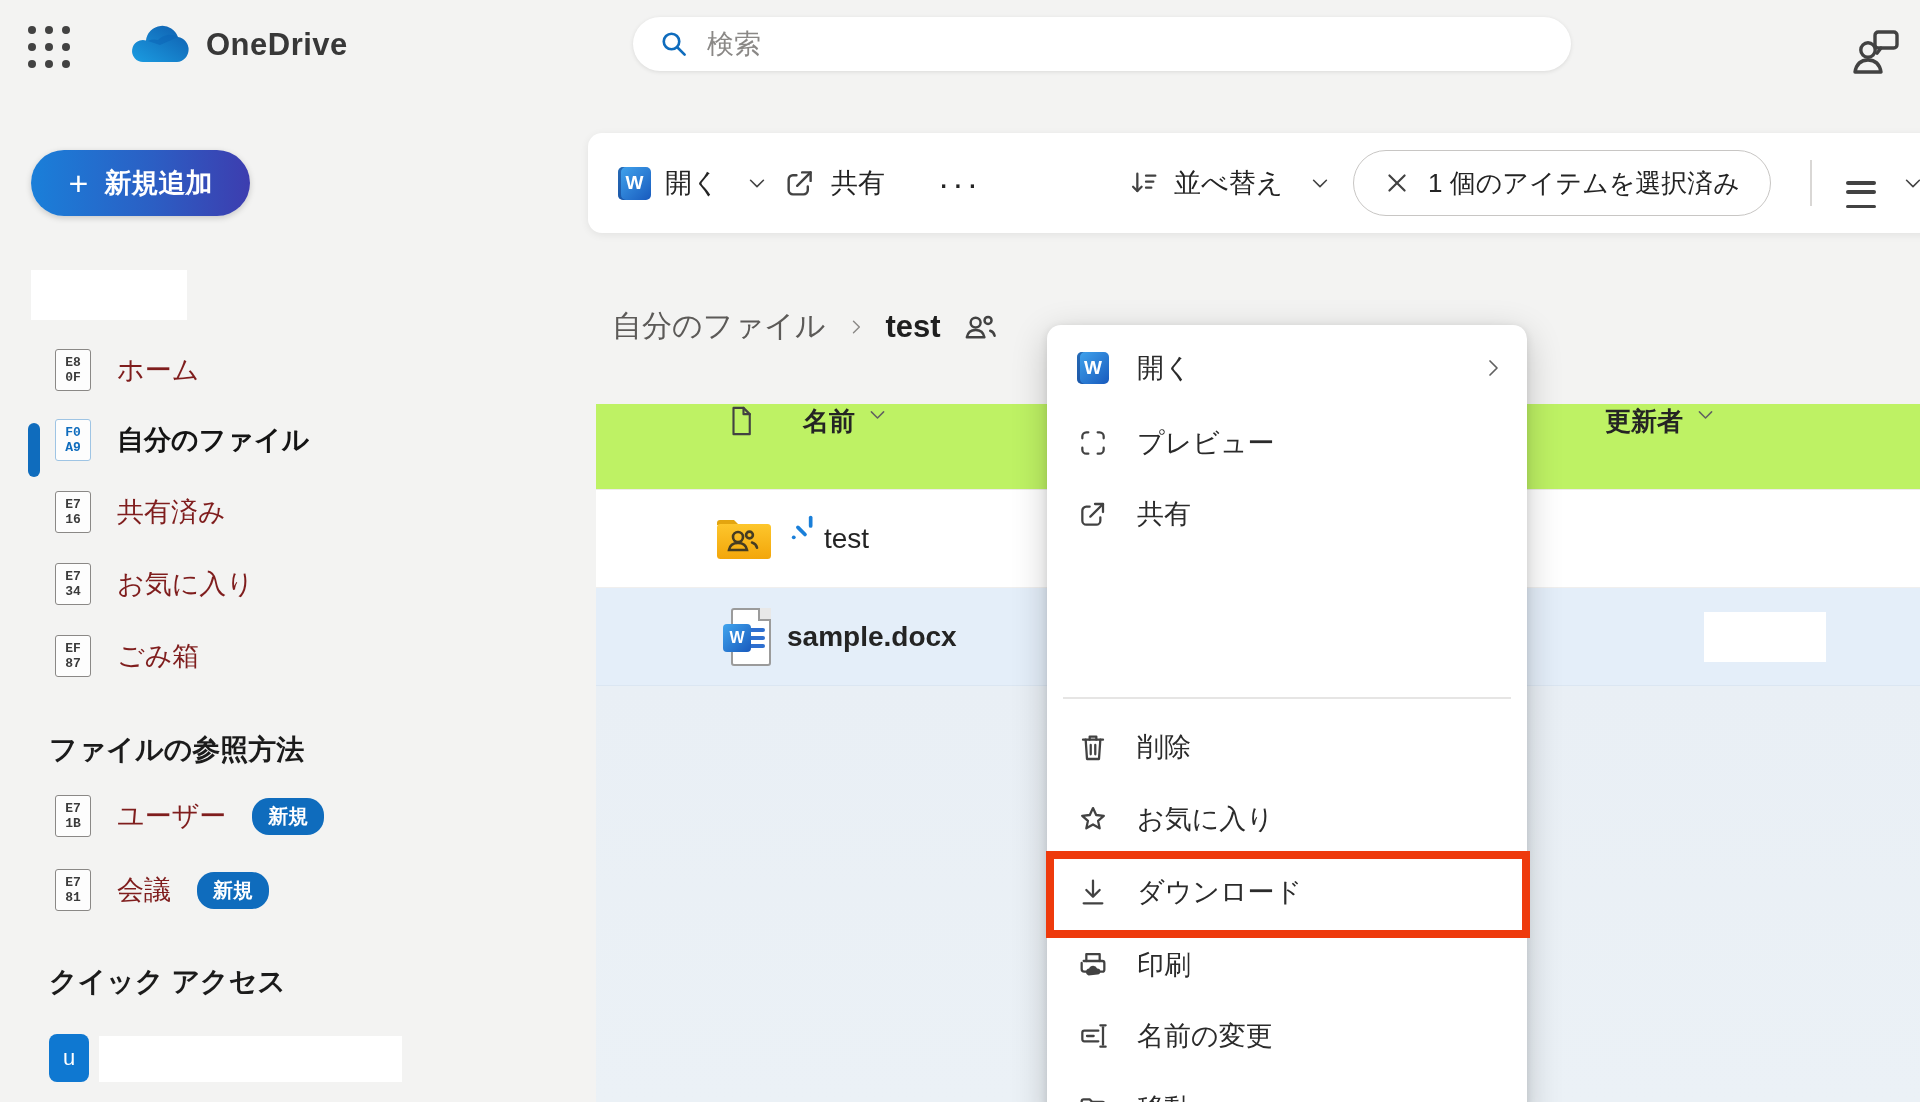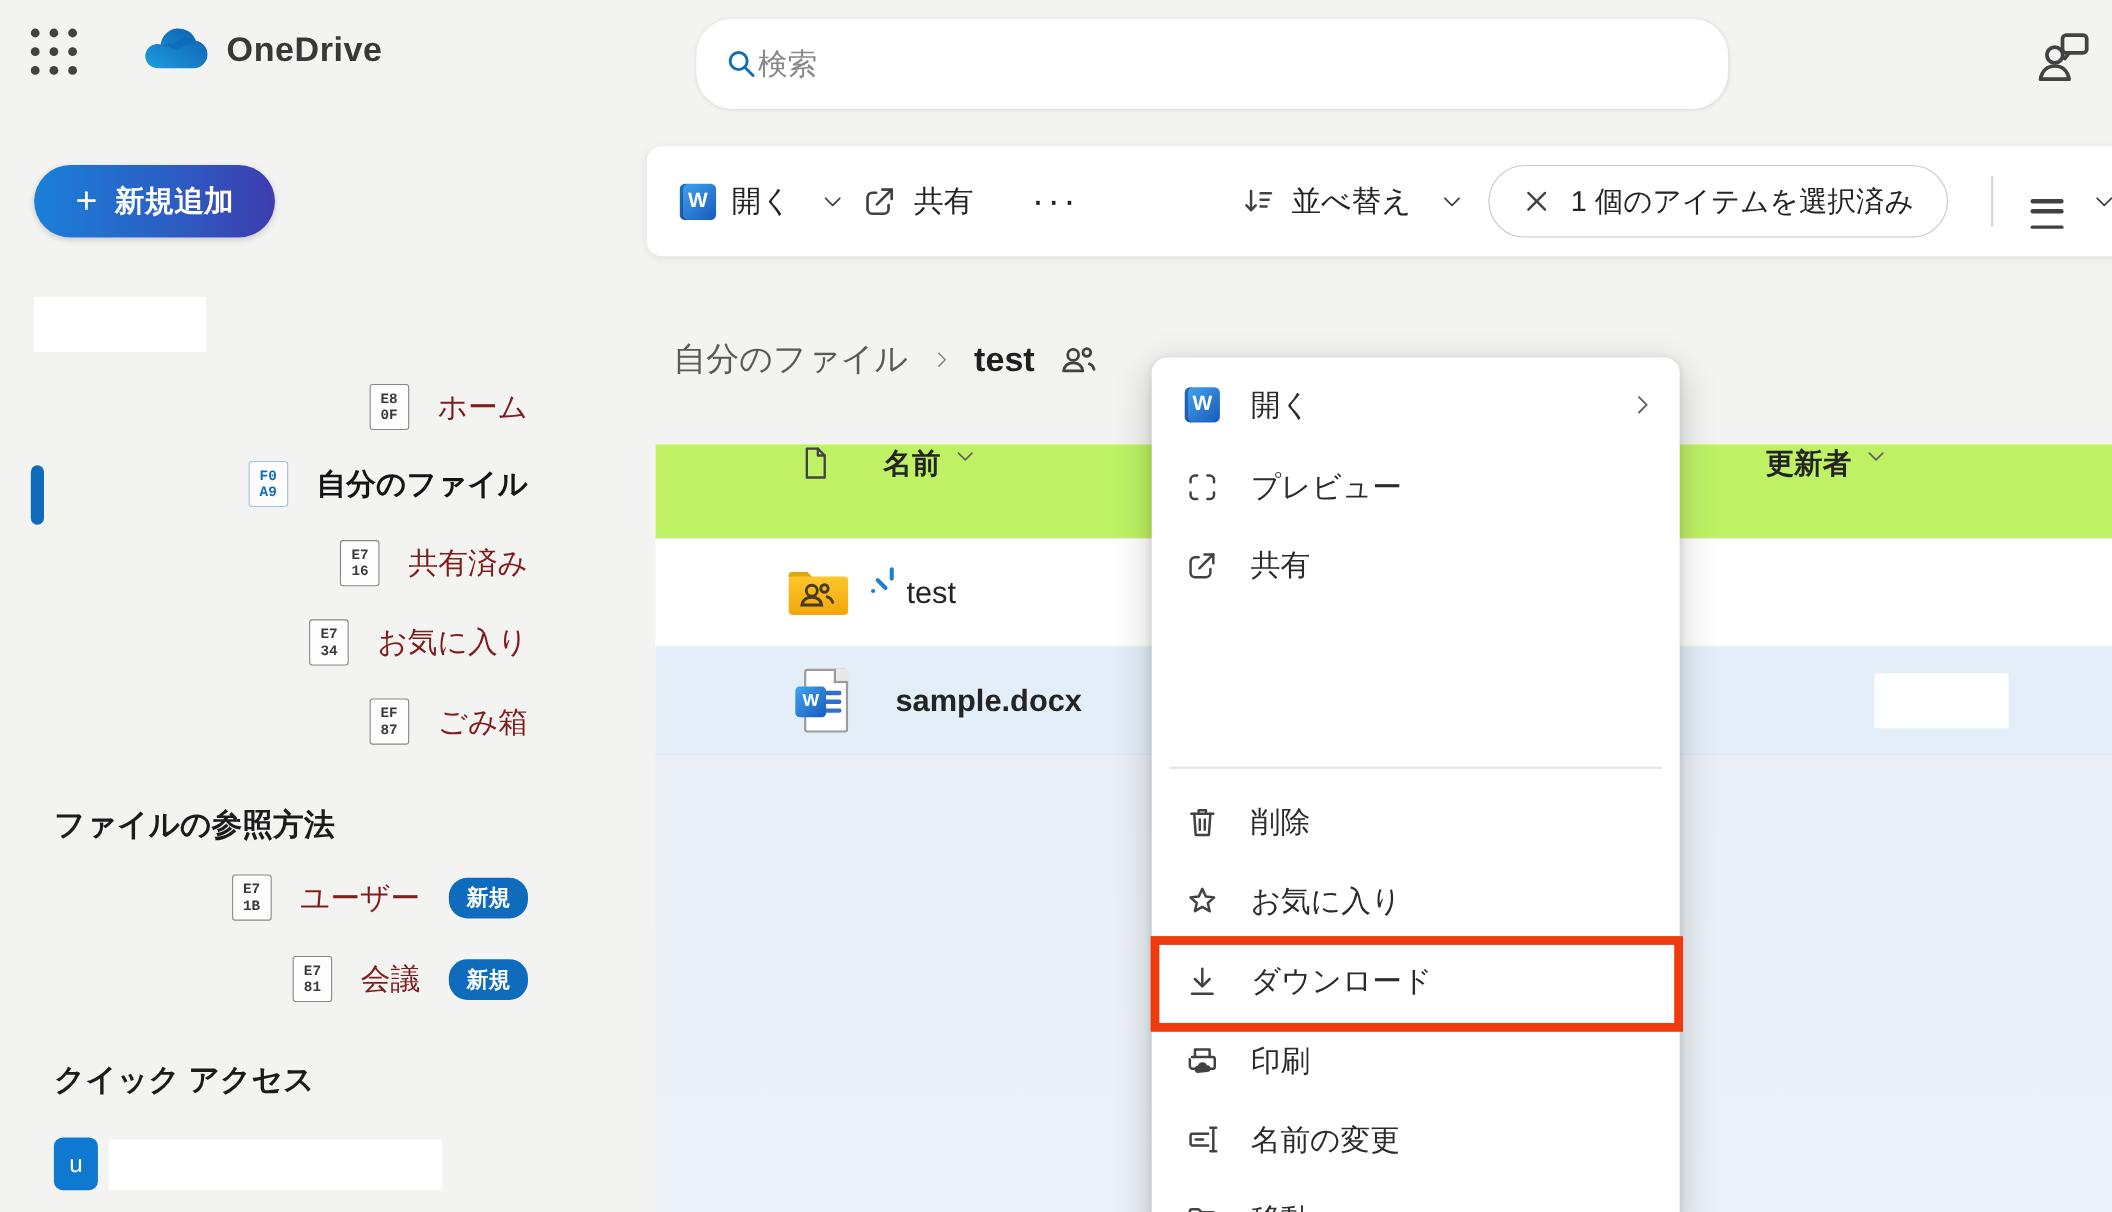--- a/index.html
+++ b/index.html
@@ -8,22 +8,22 @@
   #app { position:relative; width:1920px; height:1102px; overflow:hidden; background:#f3f3f2; }
   .abs { position:absolute; }
   svg { display:block; }
   .ico { stroke:#424242; fill:none; stroke-width:1.7; stroke-linecap:round; stroke-linejoin:round; }
 
   
   .waffle { left:28px; top:26px; width:44px; height:44px; display:grid; grid-template-columns:repeat(3,1fr); gap:7px; cursor:pointer; }
   .waffle span { width:8px; height:8px; border-radius:50%; background:#424242; }
   .brand { left:128px; top:24px; display:flex; align-items:center; gap:16px; }
   .brand-name { font-size:31px; font-weight:700; color:#383838; letter-spacing:.5px; }
-  .searchbar { left:633px; top:17px; width:938px; height:82px; background:#fff; border-radius:33px;
-               box-shadow:0 1px 4px rgba(0,0,0,.10); display:flex; align-items:center; padding:17px 26px; }
+  .searchbar { left:633px; top:17px; width:938px; height:54px; background:#fff; border-radius:33px;
+               box-shadow:0 1px 4px rgba(0,0,0,.10); display:flex; align-items:center; padding:17px 26px; gap:18px; }
   .searchbar input { border:none; outline:none; font-size:27px; flex:1; background:transparent; color:#242424;
                      font-family:"Liberation Sans","DejaVu Sans",sans-serif; }
   .searchbar input::placeholder { color:#8a8886; }
 
   
   .toolbar { left:588px; top:133px; width:1372px; height:100px; background:#fff; border-radius:14px;
              box-shadow:0 2px 8px rgba(0,0,0,.07); }
   .tbtn { position:absolute; top:0; height:100px; display:flex; align-items:center; gap:14px; font-size:27px; color:#242424; cursor:pointer; }
   .word-tile { width:33px; height:33px; border-radius:5px; background:linear-gradient(135deg,#41a5ee 0%,#2b7cd3 55%,#185abd 100%);
                color:#fff; font-weight:700; font-size:19px; display:flex; align-items:center; justify-content:center;
@@ -38,21 +38,21 @@
   .crumb-root { font-size:30px; color:#5c5a58; cursor:pointer; }
   .crumb-cur { font-size:31px; font-weight:700; color:#1f1f1f; }
 
   
   .newbtn { left:31px; top:150px; width:219px; height:66px; border-radius:33px; border:none; cursor:pointer;
             background:linear-gradient(90deg,#1a7fd9 0%,#2b5fc4 55%,#3d3daf 100%);
             color:#fff; font-size:27px; font-weight:700; display:flex; align-items:center; justify-content:center; gap:16px;
             font-family:"Liberation Sans","DejaVu Sans",sans-serif; box-shadow:0 2px 6px rgba(0,0,0,.18); }
   .newbtn .plus { font-size:34px; font-weight:400; line-height:1; }
   .redact { background:#fff; }
-  .nav-item { left:0; width:480px; height:60px; display:flex; align-items:center; gap:26px; padding-left:55px; cursor:pointer;justify-content:flex-end; }
+  .nav-item { left:0; width:480px; height:60px; display:flex; align-items:center; gap:26px; padding-left:55px; cursor:pointer; }
   .tofu { width:36px; height:42px; border:1.5px solid #8a8886; border-radius:3px; background:#fdfdfd;
           display:flex; flex-direction:column; align-items:center; justify-content:center;
           font-family:"Liberation Mono","DejaVu Sans Mono",monospace; font-size:13px; line-height:15px; font-weight:700; color:#3b3b3b; flex:none; }
   .tofu.blue { border-color:#9ec4e4; color:#0f6cbd; }
   .nav-label { font-size:27px; color:#7f1d1d; }
   .nav-item.active .nav-label { font-weight:700; color:#141414; }
   .active-bar { left:28px; width:12px; border-radius:6px; background:#0f6cbd; }
   .side-head { left:49px; font-size:28px; font-weight:700; color:#1b1b1b; }
   .badge-new { background:#0f6cbd; color:#fff; font-size:20px; font-weight:700; padding:5px 16px; border-radius:17px; }
   .quick-tile { left:49px; top:1034px; width:40px; height:48px; border-radius:8px; background:#0f78d1; color:#fff;
@@ -338,21 +338,21 @@
     <div class="wdoc" style="margin-left:127px">
       <div class="page"></div>
         <div class="fold"></div>
       <div class="lines">
         <span style="top:20px;width:17px"></span>
           <span style="top:28px;width:17px"></span>
           <span style="top:36px;width:17px"></span>
       </div>
       <div class="tile">W</div>
     </div>
-    <span class="fname bold" style="margin-left:43px">sample.docx</span>
+    <span class="fname bold" style="margin-left:16px">sample.docx</span>
   </div>
   <div class="abs redact" style="left:1704px;top:612px;width:122px;height:50px"></div>
 
   <div class="abs ctx">
 
     <div class="ctx-item" style="top:7px">
       <span class="mi">
           <span class="word-tile" style="width:32px;height:32px">W</span>
         </span>
       <span>開く</span>

